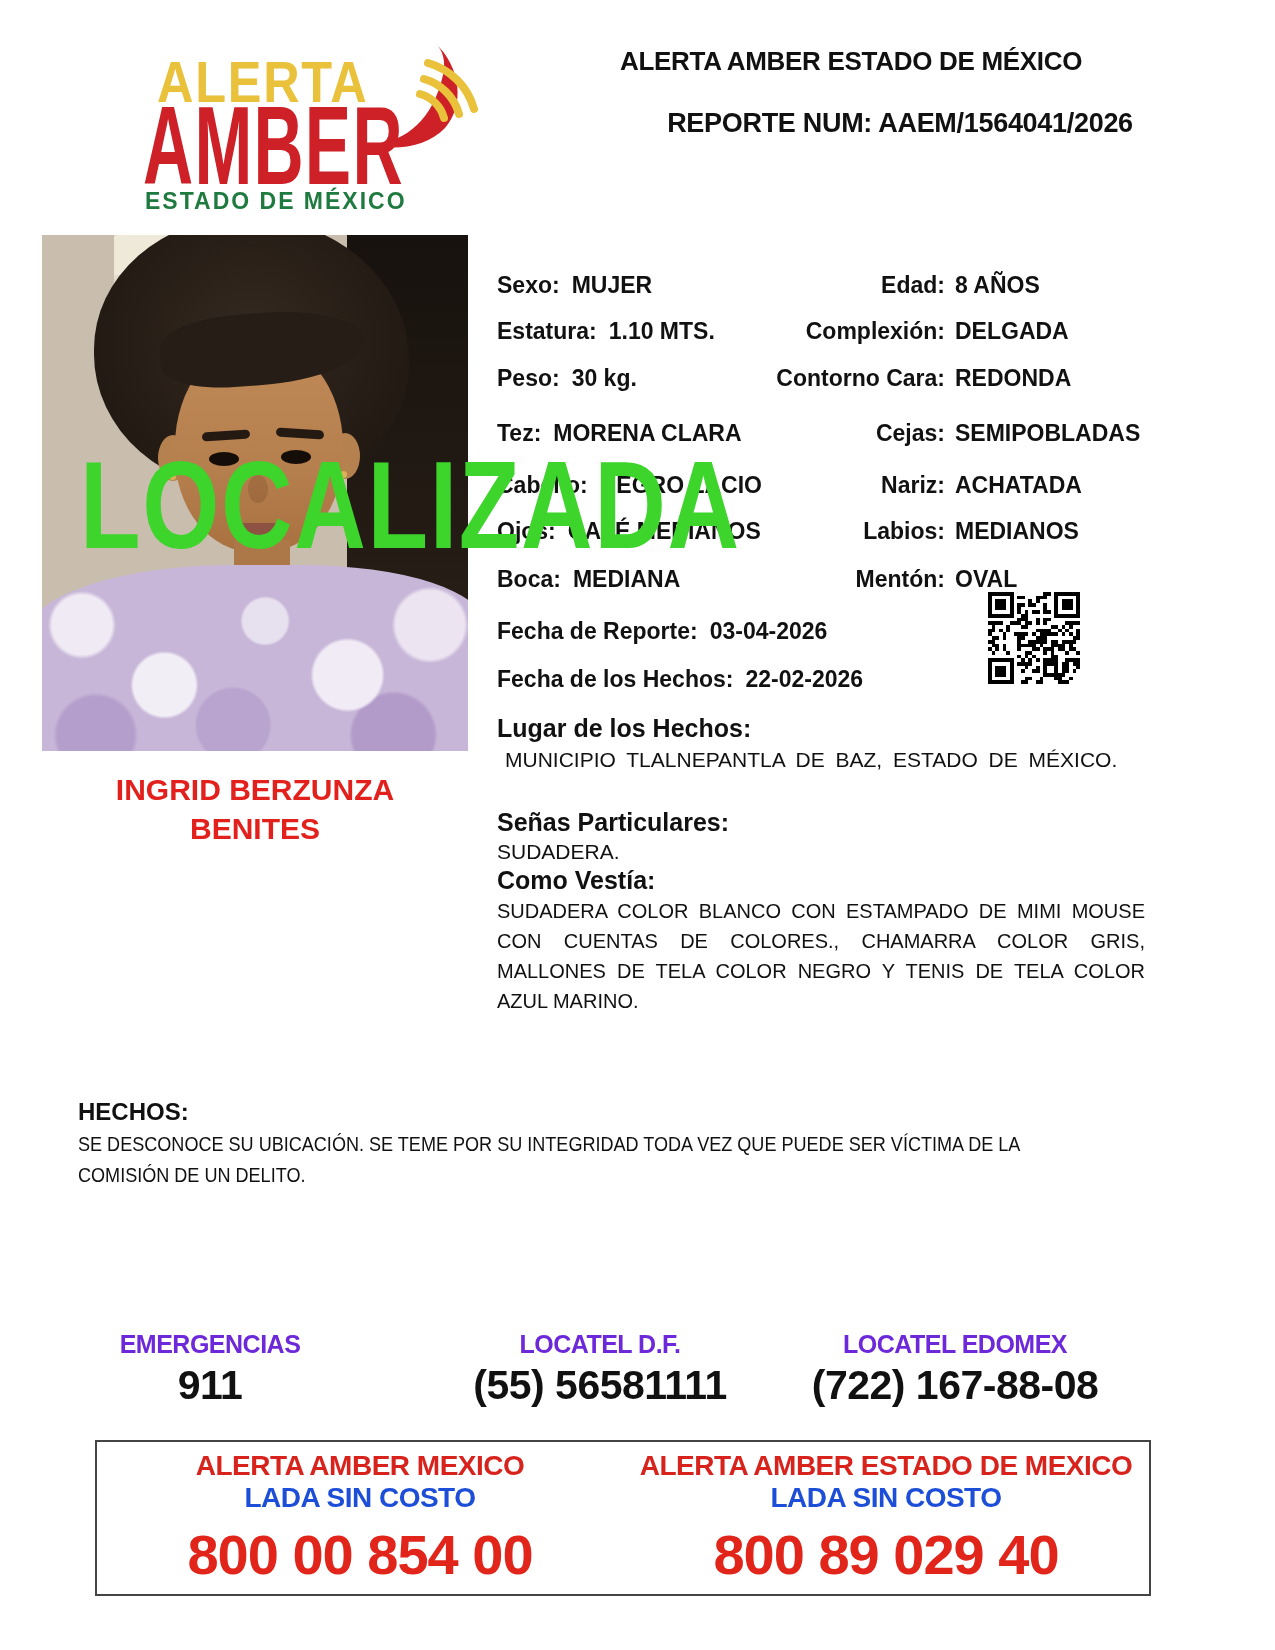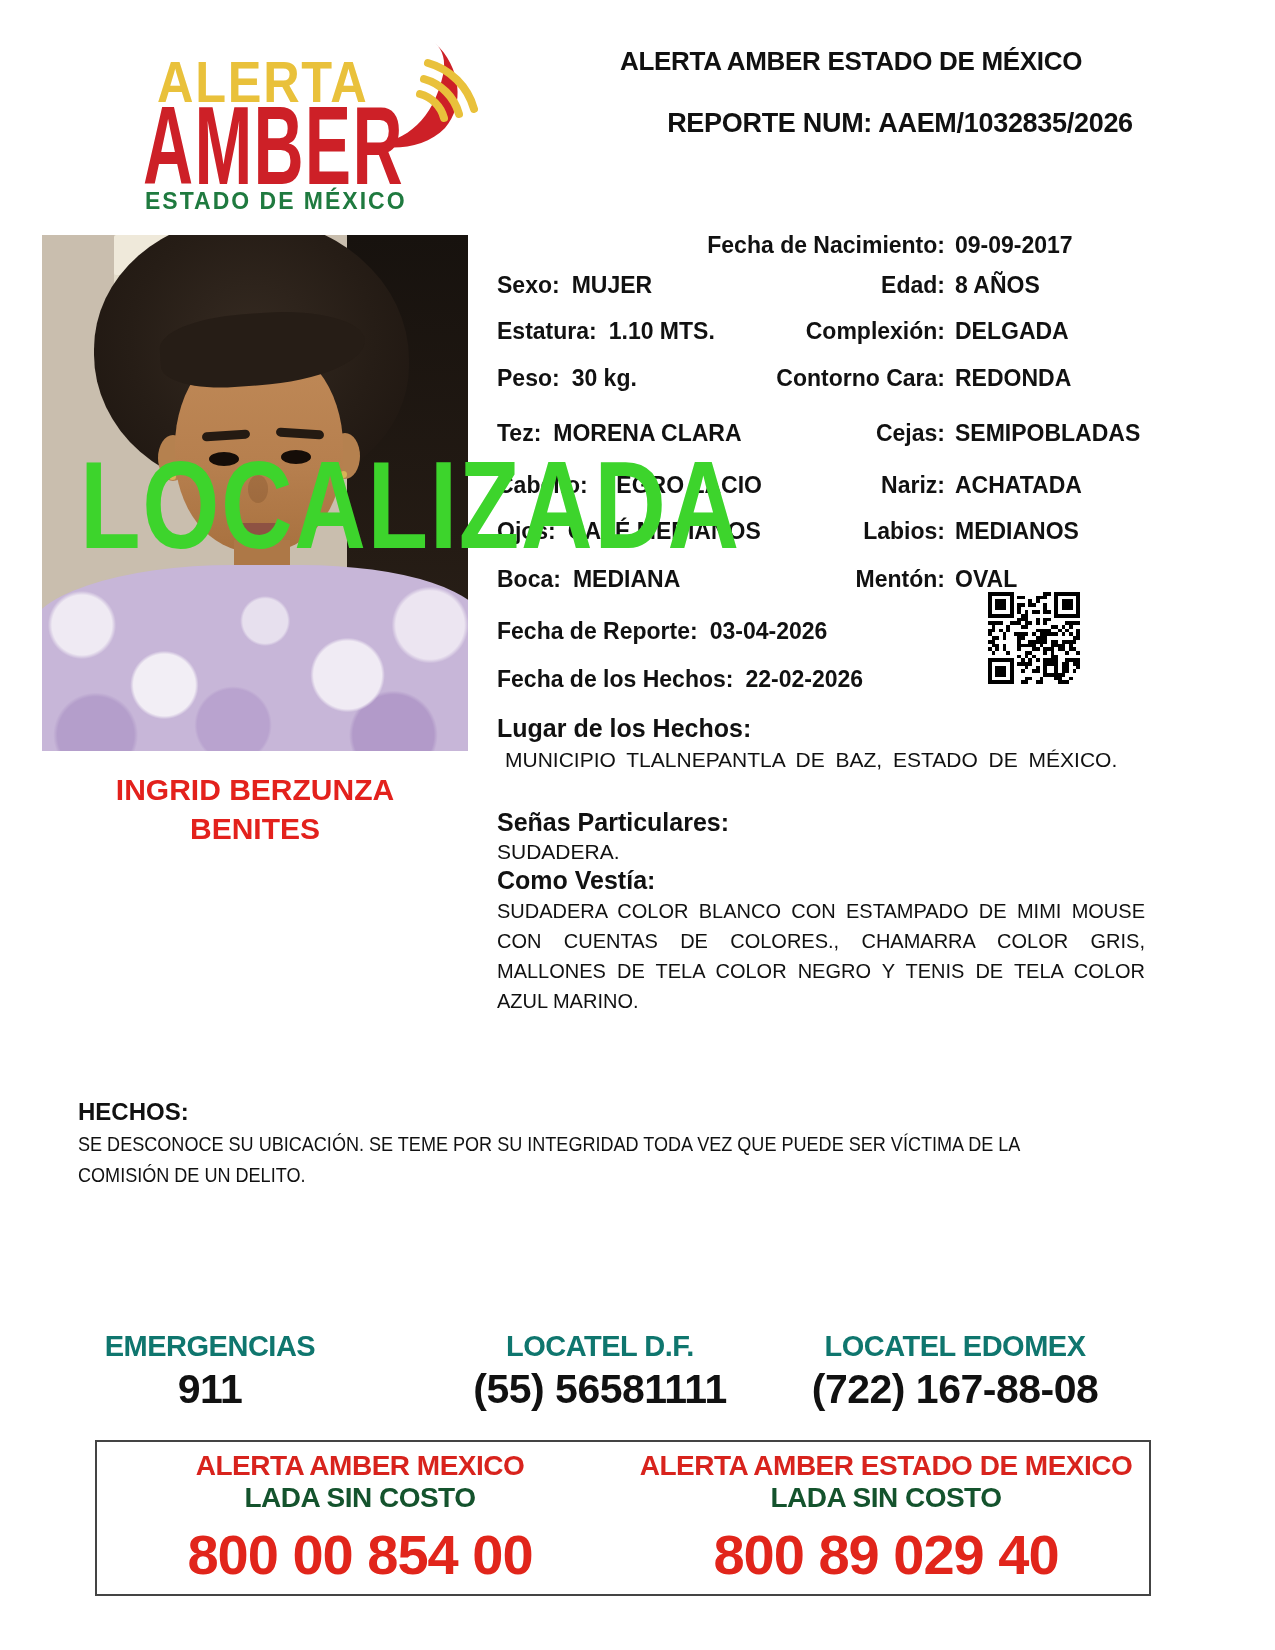--- a/index.html
+++ b/index.html
@@ -95,53 +95,53 @@
   .qr{position:absolute;left:988px;top:592px;width:92px;height:92px;background:#fff;}
   .qr svg{width:100%;height:100%;display:block;}
 
   
   .hechos-label{position:absolute;left:78px;top:1098px;font-size:24px;font-weight:bold;}
   .hechos-text{position:absolute;left:78px;top:1128px;width:1180px;font-size:21px;line-height:31px;
                transform:scaleX(0.86);transform-origin:0 0;}
 
   
   .contact{position:absolute;text-align:center;}
-  .contact .clabel{color:#0f766e;font-weight:bold;font-size:29px;letter-spacing:-0.5px;}
+  .contact .clabel{color:#6d28d9;font-weight:bold;font-size:25px;letter-spacing:-0.5px;}
   .contact .cnumber{color:#111;font-weight:bold;font-size:41px;margin-top:3px;letter-spacing:-0.5px;}
   .contact-1{left:60px;top:1330px;width:300px;}
   .contact-2{left:400px;top:1330px;width:400px;}
   .contact-3{left:780px;top:1330px;width:350px;}
 
   
   .hotline-box{position:absolute;left:95px;top:1440px;width:1052px;height:152px;
                border:2px solid #444;display:flex;}
   .hotline{flex:1;text-align:center;padding-top:8px;}
   .hotline .htitle{color:#D8231D;font-weight:bold;font-size:28px;letter-spacing:-0.5px;}
-  .hotline .hsub{color:#14532d;font-weight:bold;font-size:28px;letter-spacing:-0.5px;}
+  .hotline .hsub{color:#1d4ed8;font-weight:bold;font-size:28px;letter-spacing:-0.5px;}
   .hotline .hnumber{color:#E1251B;font-weight:bold;font-size:56px;margin-top:8px;letter-spacing:-1px;}
 </style>
 </head>
 <body>
 
 <div class="page">
 
   <div class="logo">
     <div class="logo-w1">ALERTA</div>
     <div class="logo-w2">AMBER</div>
     <svg class="logo-swoosh" viewBox="0 0 105 112">
       <path d="M0 102 C 34 98 60 76 70 32 C 73 18 70 7 62 0 C 88 24 92 62 72 85 C 54 104 22 108 0 102 Z" fill="#CD2027"></path>
       <path d="M47 51 A34 34 0 0 1 71 75" fill="none" stroke="#E9C13B" stroke-width="8" stroke-linecap="round"></path>
       <path d="M51 36 A50 50 0 0 1 86 71" fill="none" stroke="#E9C13B" stroke-width="8" stroke-linecap="round"></path>
       <path d="M55 20 A66 66 0 0 1 101 66" fill="none" stroke="#E9C13B" stroke-width="8" stroke-linecap="round"></path>
     </svg>
     <div class="logo-tag">ESTADO DE MÉXICO</div>
   </div>
 
   <div class="hdr-title">ALERTA AMBER ESTADO DE MÉXICO</div>
-  <div class="hdr-report">REPORTE NUM: AAEM/1032835/2026</div>
+  <div class="hdr-report">REPORTE NUM: AAEM/1564041/2026</div>
 
   <div class="photo">
     <div class="ph-wall"></div>
     <div class="ph-dark"></div>
     <div class="ph-calendar"></div>
     <div class="ph-hair"></div>
     <div class="ph-ear ph-ear-l"></div>
     <div class="ph-ear ph-ear-r"></div>
     <div class="ph-face"></div>
     <div class="ph-fringe"></div>
@@ -157,24 +157,20 @@
     <div class="ph-shirt"></div>
   </div>
 
   <div class="watermark">LOCALIZADA</div>
 
   <div class="victim-name">
     <div>INGRID BERZUNZA</div>
     <div>BENITES</div>
   </div>
 
-  <div class="dl dl-right row-birth">
-    <span class="lab">Fecha de Nacimiento:</span>
-    <span class="val">09-09-2017</span>
-  </div>
 
   <div class="dl dl-left row-0">
     <span>Sexo:</span><span class="val">MUJER</span>
   </div>
   <div class="dl dl-right row-0">
     <span class="lab">Edad:</span>
       <span class="val">8 AÑOS</span>
   </div>
 
   <div class="dl dl-left row-1">

